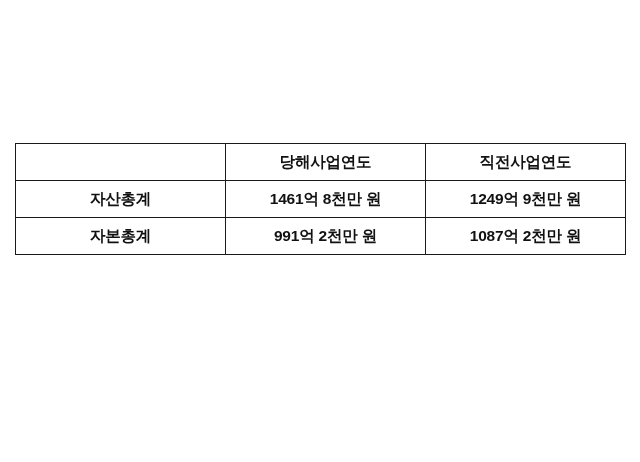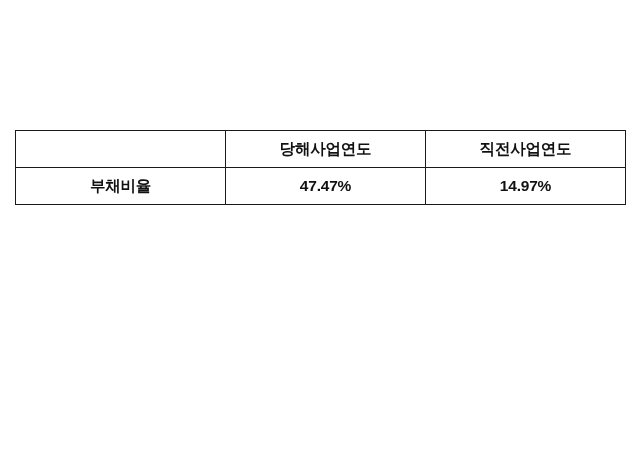--- a/index.html
+++ b/index.html
@@ -15,21 +15,21 @@
     overflow: hidden;
   }
   .page {
     position: relative;
     width: 640px;
     height: 462px;
   }
   .table-wrap {
     position: absolute;
     left: 15px;
-    top: 130px;
+    top: 143px;
     width: 610px;
   }
   table.fin-table {
     border-collapse: collapse;
     width: 610px;
     table-layout: fixed;
   }
   table.fin-table td,
   table.fin-table th {
     border: 1.3px solid #1a1a1a;
@@ -63,20 +63,25 @@
       </colgroup>
       <thead>
         <tr>
           <th class="corner-cell"></th>
           <th>당해사업연도</th>
           <th>직전사업연도</th>
         </tr>
       </thead>
       <tbody>
         <tr>
-          <td>부채비율</td>
-          <td>47.47%</td>
-          <td>14.97%</td>
+          <td>자산총계</td>
+          <td>1461억 8천만 원</td>
+          <td>1249억 9천만 원</td>
+        </tr>
+        <tr>
+          <td>자본총계</td>
+          <td>991억 2천만 원</td>
+          <td>1087억 2천만 원</td>
         </tr>
       </tbody>
     </table>
   </div>
 </div>
 
 </body></html>

